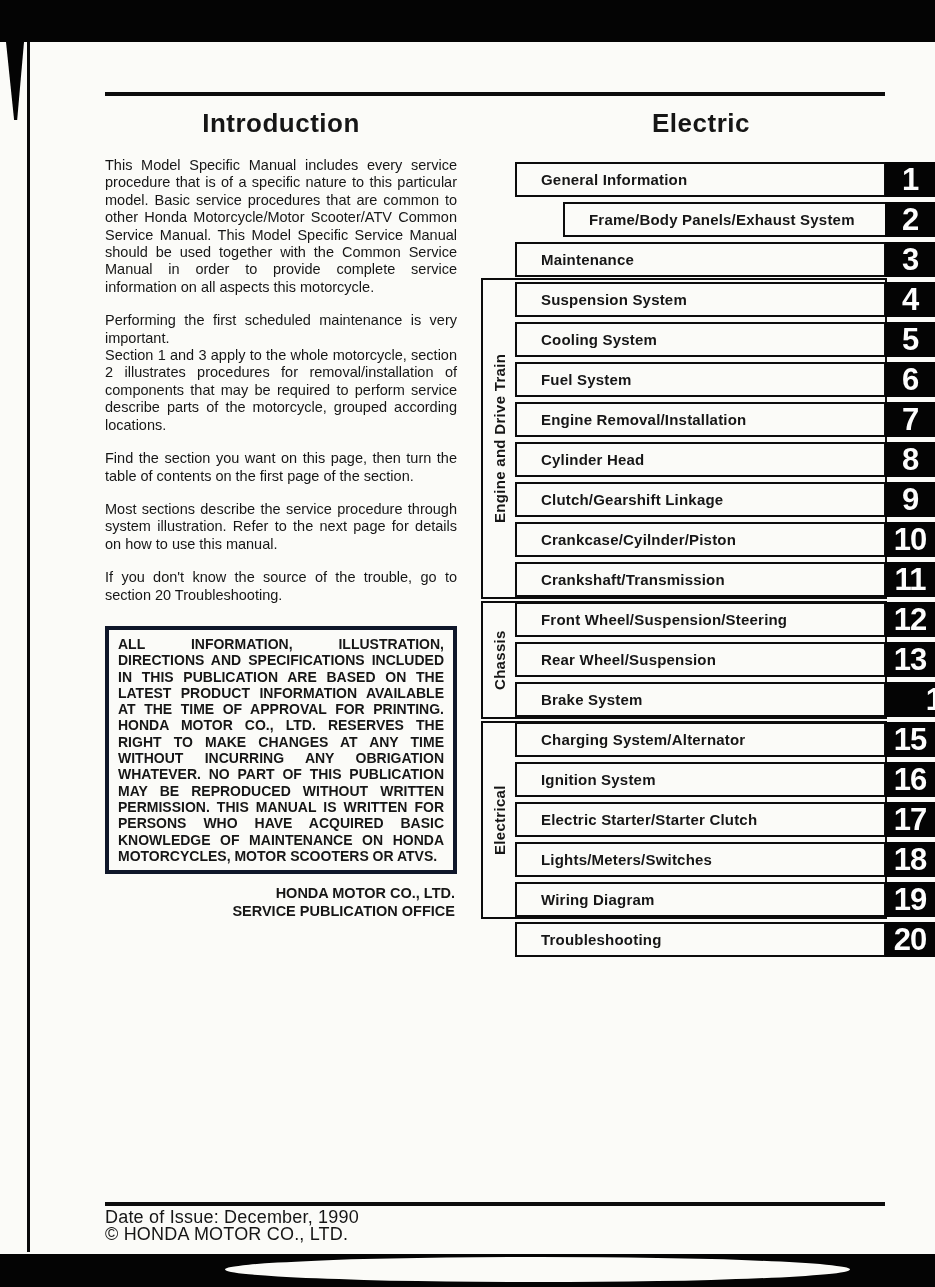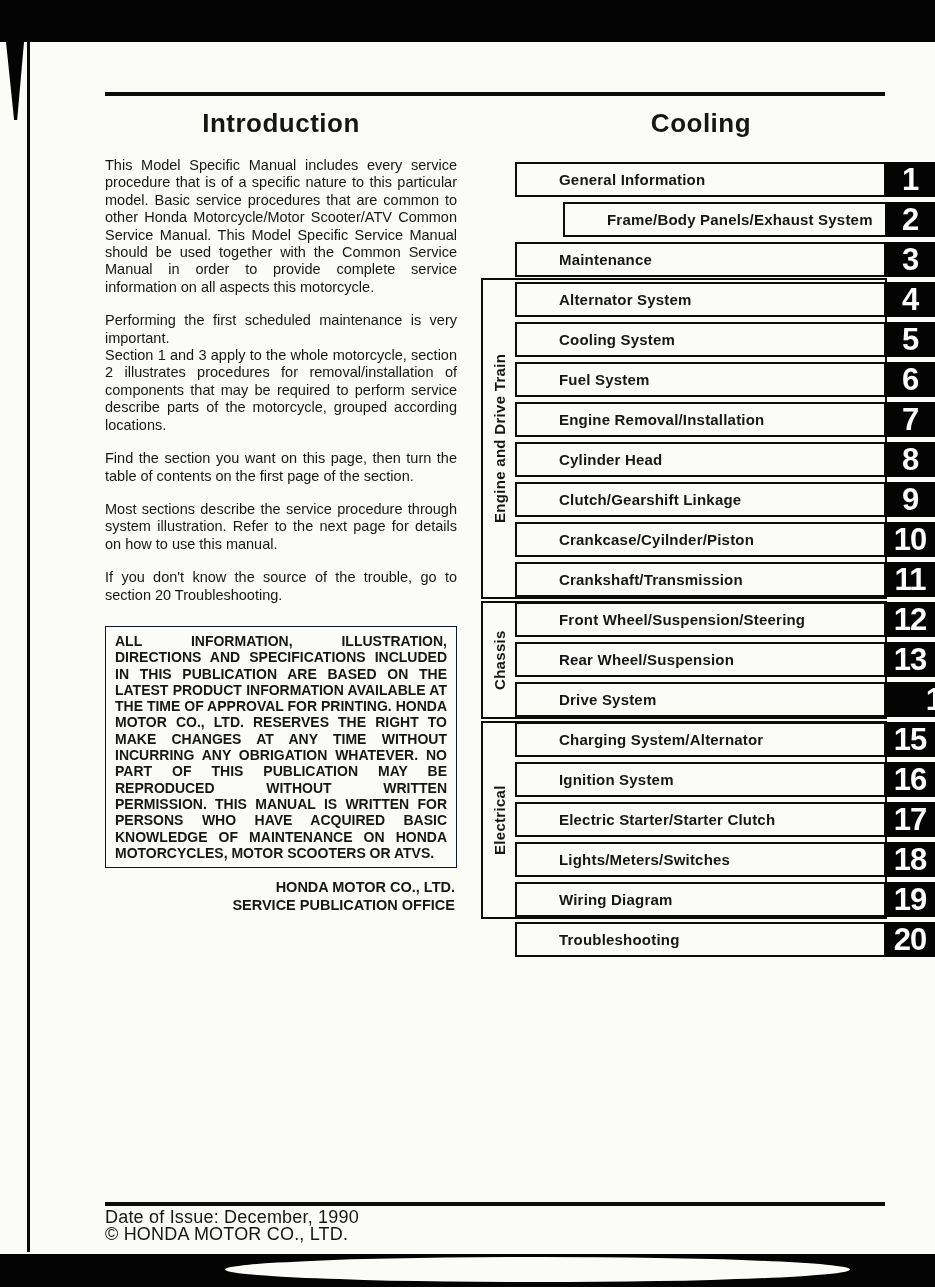--- a/index.html
+++ b/index.html
@@ -23,30 +23,30 @@
 
   .col-title { position:absolute; top:108px; font-size:26px; font-weight:bold; letter-spacing:0.5px; text-align:center; }
   .title-intro { left:105px; width:352px;text-align:center; }
   .title-contents { left:515px; width:372px; }
 
   
   .left-col { position:absolute; left:105px; top:157px; width:352px; }
   .para { font-size:14.5px; line-height:17.4px; text-align:justify; margin:0; }
   .para.gap { margin-bottom:16px; }
   .disclaimer-box {
-    margin-top:22px; border:1px solid #0f172a; padding:6px 9px;
+    margin-top:22px; border:4px solid #0f172a; padding:6px 9px;
     font-size:14px; font-weight:bold; line-height:16.3px; text-align:justify;
   }
   .signature { margin-top:11px; text-align:right; font-size:14.5px; font-weight:bold; line-height:17.5px; padding-right:2px; }
 
   
   .toc-row { position:absolute; left:515px; width:371px; height:35px;
     border:2px solid #0c0c0c; background:#fbfbf8; box-sizing:border-box;
     display:flex; align-items:center; z-index:2; }
-  .toc-label { font-size:15px; font-weight:bold; padding-left:42px; letter-spacing:0.2px; white-space:nowrap; }
+  .toc-label { font-size:15px; font-weight:bold; padding-left:24px; letter-spacing:0.2px; white-space:nowrap; }
   .toc-num { position:absolute; left:885px; width:50px; height:35px; background:#040404;
     color:#fdfdfd; z-index:3; display:flex; align-items:center; justify-content:center;
     font-size:31px; font-weight:bold; letter-spacing:-1px; }
   .toc-group { position:absolute; left:481px; width:406px; border:2px solid #0c0c0c;
     box-sizing:border-box; z-index:1; }
   .toc-group-label { position:absolute; left:0; top:0; width:32px; height:100%;
     display:flex; align-items:center; justify-content:center;
     writing-mode:vertical-rl; transform:rotate(180deg);
     font-size:15px; font-weight:bold; white-space:nowrap; letter-spacing:0.3px; }
 
@@ -59,21 +59,21 @@
 <body>
 
 <div class="page">
 
   <div class="scan-band-top"></div>
   <div class="scan-taper"></div>
   <div class="scan-left-line"></div>
 
   <div class="rule rule-top"></div>
   <div class="col-title title-intro">Introduction</div>
-  <div class="col-title title-contents">Cooling</div>
+  <div class="col-title title-contents">Electric</div>
 
   <div class="left-col">
     <div id="paragraphs">
         <p class="para gap">This Model Specific Manual includes every service procedure that is of a specific nature to this particular model.  Basic service procedures that are common to other Honda Motorcycle/Motor Scooter/ATV Common Service Manual.  This Model Specific Service Manual should be used together with the Common Service Manual in order to provide complete service information on all aspects this motorcycle.</p>
         <p class="para">Performing the first scheduled maintenance is very important.</p>
         <p class="para gap">Section 1 and 3 apply to the whole motorcycle, section 2 illustrates procedures for removal/installation of components that may be required to perform service describe parts of the motorcycle, grouped according locations.</p>
         <p class="para gap">Find the section you want on this page, then turn the table of contents on the first page of the section.</p>
         <p class="para gap">Most sections describe the service procedure through system illustration.  Refer to the next page for details on how to use this manual.</p>
         <p class="para">If you don't know the source of the trouble, go to section 20 Troubleshooting.</p>
       </div>
@@ -100,21 +100,21 @@
       <div class="toc-num" style="top: 162px;">1</div>
       <div class="toc-row" style="top: 202px; margin-left: 48px;">
         <span class="toc-label">Frame/Body Panels/Exhaust System</span>
       </div>
       <div class="toc-num" style="top: 202px;">2</div>
       <div class="toc-row" style="top: 242px;">
         <span class="toc-label">Maintenance</span>
       </div>
       <div class="toc-num" style="top: 242px;">3</div>
       <div class="toc-row" style="top: 282px;">
-        <span class="toc-label">Alternator System</span>
+        <span class="toc-label">Suspension System</span>
       </div>
       <div class="toc-num" style="top: 282px;">4</div>
       <div class="toc-row" style="top: 322px;">
         <span class="toc-label">Cooling System</span>
       </div>
       <div class="toc-num" style="top: 322px;">5</div>
       <div class="toc-row" style="top: 362px;">
         <span class="toc-label">Fuel System</span>
       </div>
       <div class="toc-num" style="top: 362px;">6</div>
@@ -140,21 +140,21 @@
       <div class="toc-num" style="top: 562px;">11</div>
       <div class="toc-row" style="top: 602px;">
         <span class="toc-label">Front Wheel/Suspension/Steering</span>
       </div>
       <div class="toc-num" style="top: 602px;">12</div>
       <div class="toc-row" style="top: 642px;">
         <span class="toc-label">Rear Wheel/Suspension</span>
       </div>
       <div class="toc-num" style="top: 642px;">13</div>
       <div class="toc-row" style="top: 682px;">
-        <span class="toc-label">Drive System</span>
+        <span class="toc-label">Brake System</span>
       </div>
       <div class="toc-num" style="top: 682px; padding-left: 32px;">14</div>
       <div class="toc-row" style="top: 722px;">
         <span class="toc-label">Charging System/Alternator</span>
       </div>
       <div class="toc-num" style="top: 722px;">15</div>
       <div class="toc-row" style="top: 762px;">
         <span class="toc-label">Ignition System</span>
       </div>
       <div class="toc-num" style="top: 762px;">16</div>

